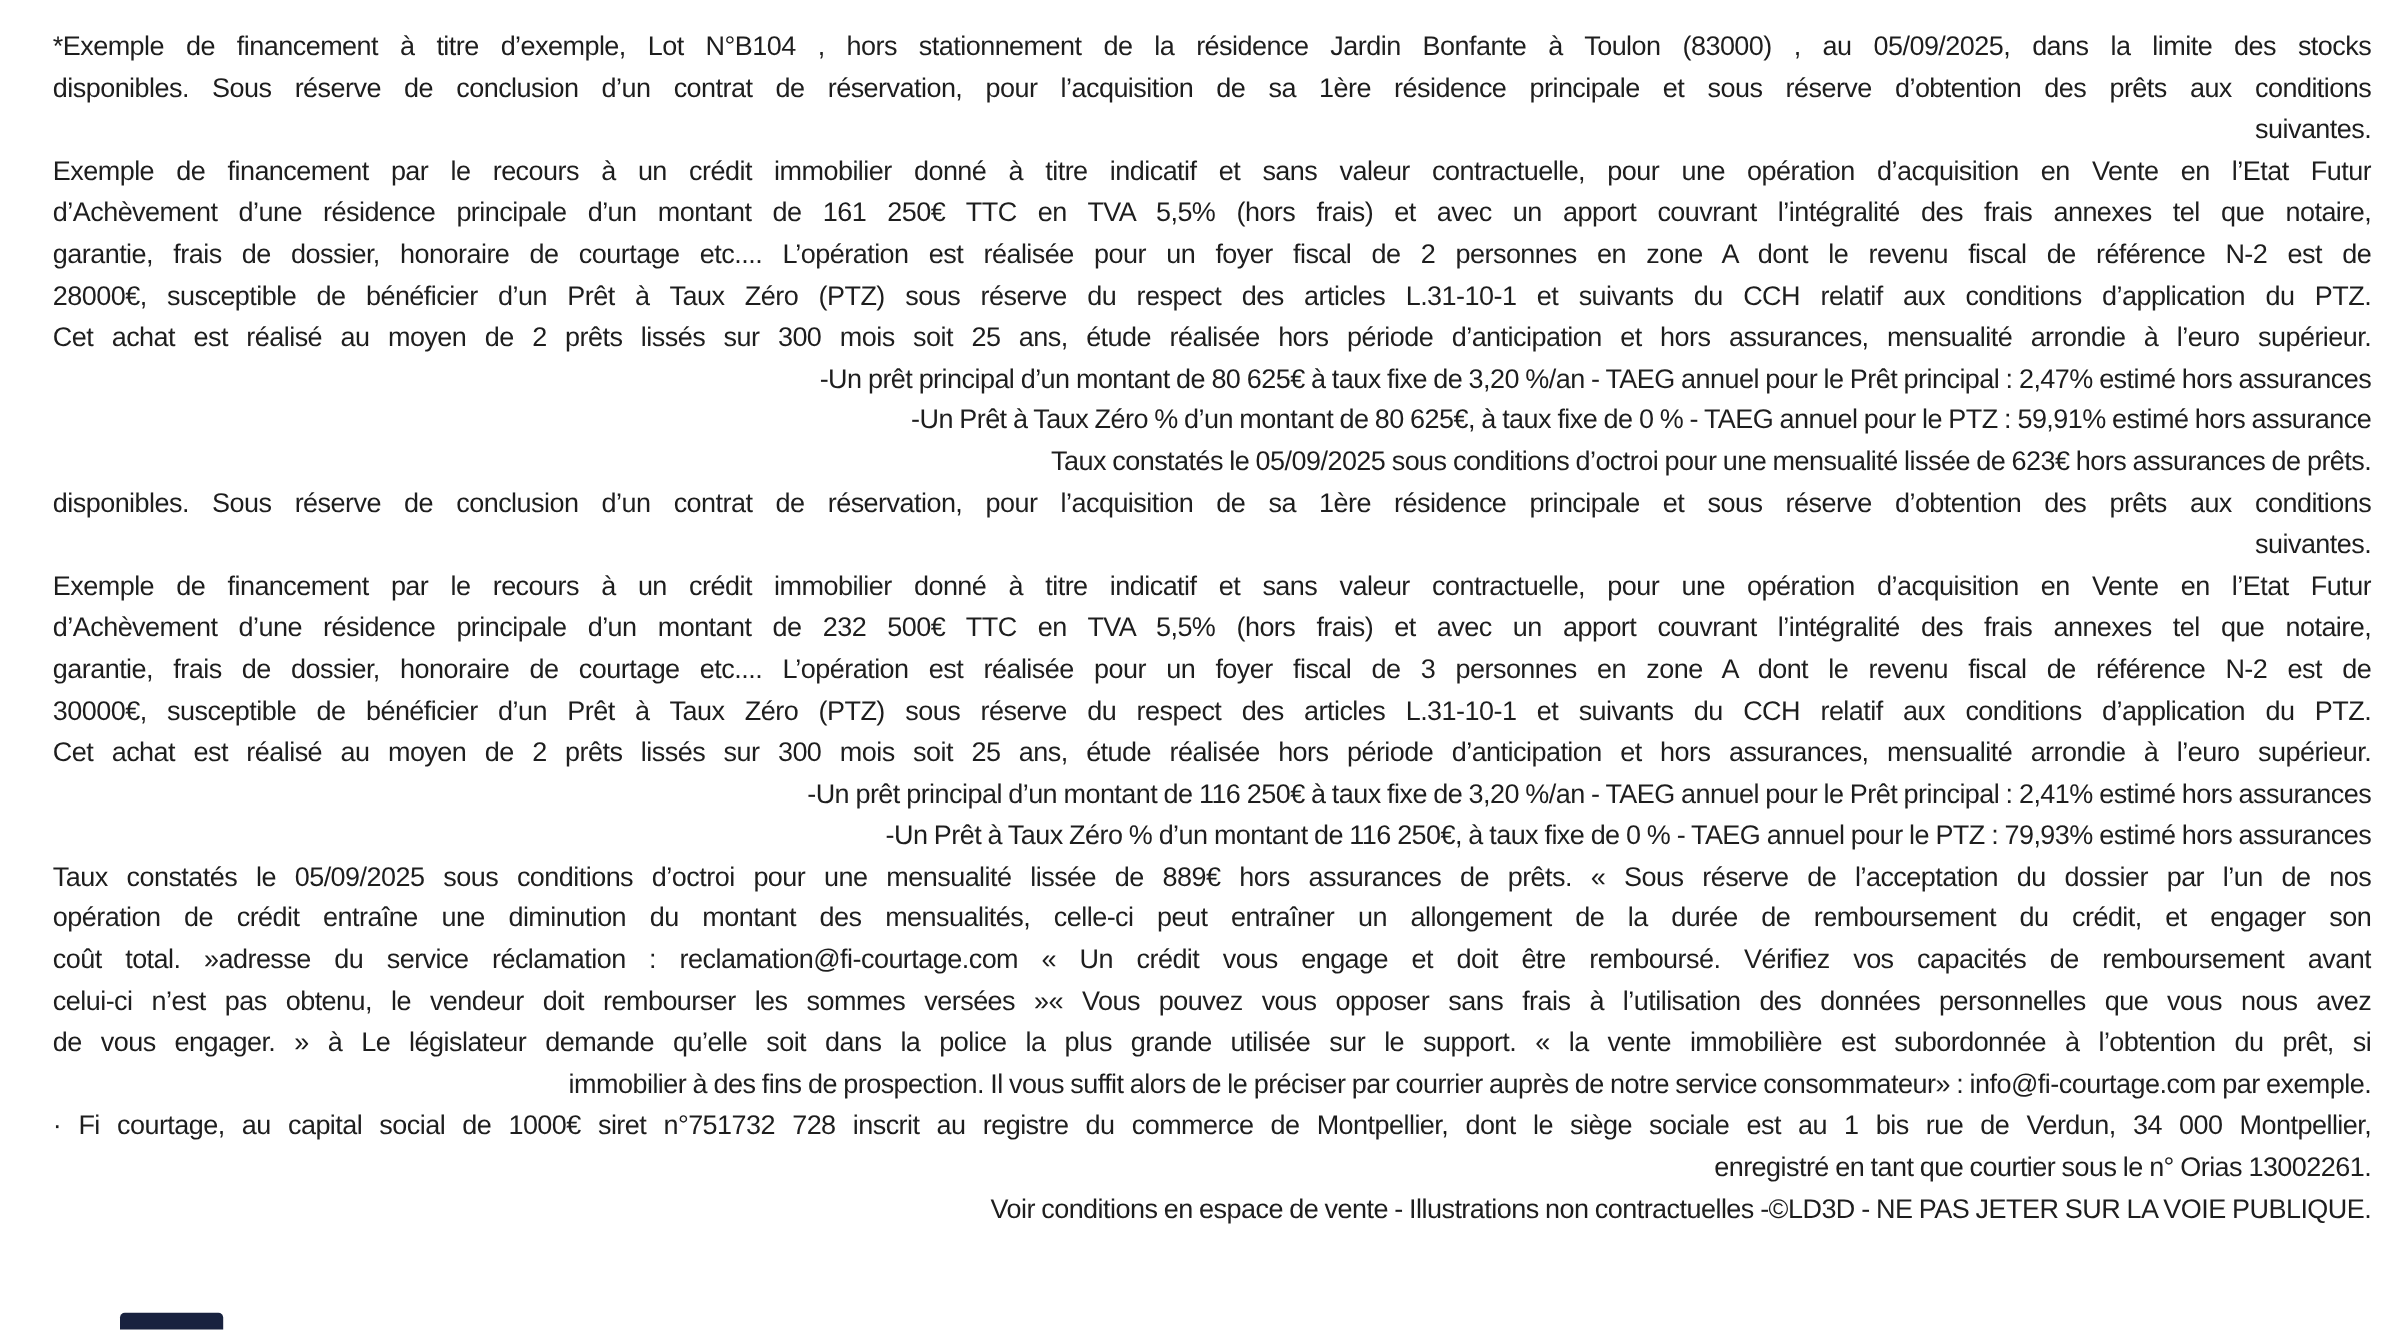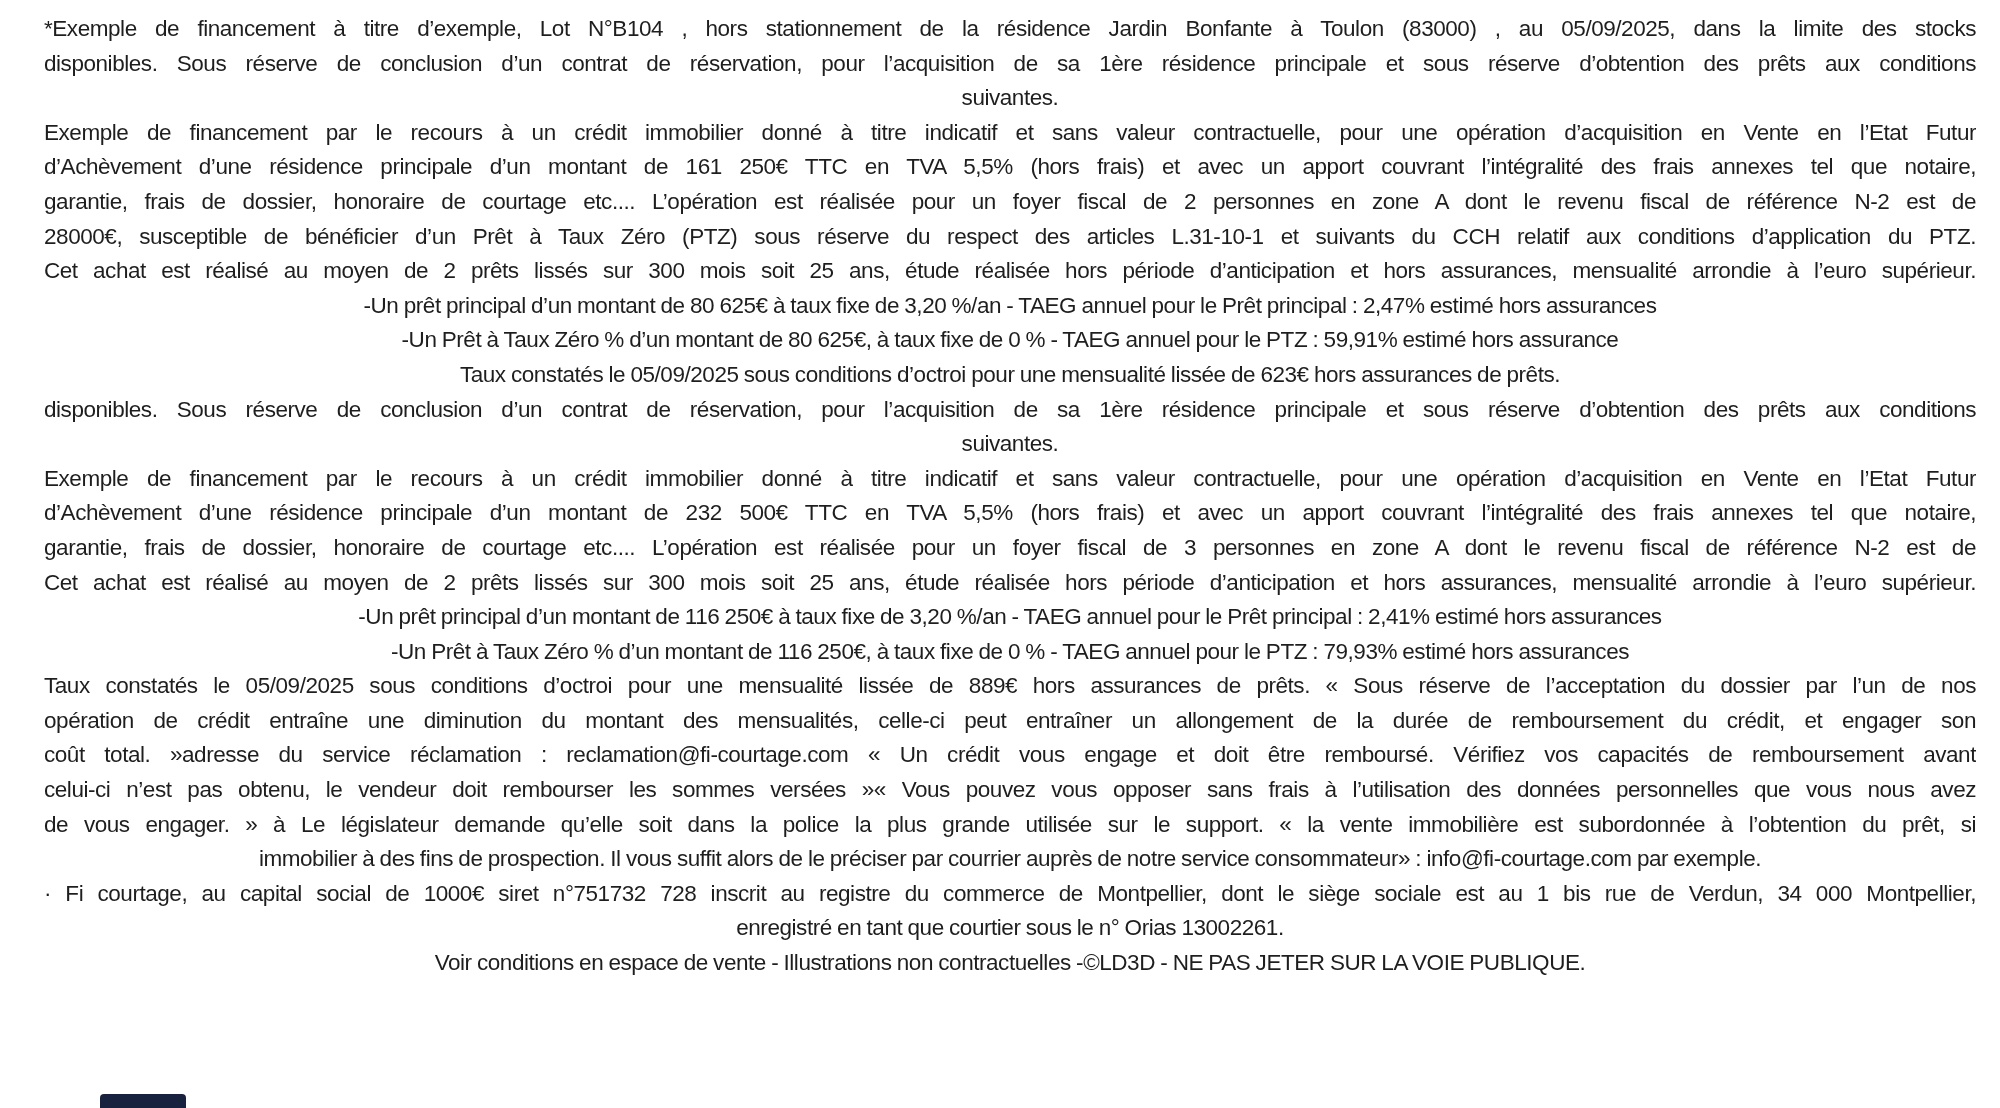--- a/index.html
+++ b/index.html
@@ -10,34 +10,34 @@
   body {
     width: 2000px;
     height: 1108px;
     overflow: hidden;
     position: relative;
     font-family: "Liberation Sans", "DejaVu Sans", sans-serif;
   }
   .doc {
     position: absolute;
     left: 44px;
-    top: 12px;
+    top: 22px;
     width: 1932px;
     color: #1e1e1e;
     font-size: 22.5px;
     line-height: 34.6px;
     letter-spacing: -0.45px;
     word-spacing: -0.5px;
     -webkit-font-smoothing: antialiased;
   }
   .line {
     white-space: nowrap;
     height: 34.6px;
     overflow: hidden;
-    text-align: center;
+    text-align: right;
   }
   .line.j {
     white-space: normal;
     text-align: justify;
     text-align-last: justify;
   }
   .footer-mark {
     position: absolute;
     left: 100px;
     top: 1094px;
@@ -59,20 +59,21 @@
     <div class="line j">28000€, susceptible de bénéficier d’un Prêt à Taux Zéro (PTZ) sous réserve du respect des articles L.31-10-1 et suivants du CCH relatif aux conditions d’application du PTZ.</div>
     <div class="line j">Cet achat est réalisé au moyen de 2 prêts lissés sur 300 mois soit 25 ans, étude réalisée hors période d’anticipation et hors assurances, mensualité arrondie à l’euro supérieur.</div>
     <div class="line">-Un prêt principal d’un montant de 80 625€ à taux fixe de 3,20 %/an - TAEG annuel pour le Prêt principal : 2,47% estimé hors assurances</div>
     <div class="line">-Un Prêt à Taux Zéro % d’un montant de 80 625€, à taux fixe de 0 %  - TAEG annuel pour le PTZ : 59,91% estimé hors assurance</div>
     <div class="line">Taux constatés le 05/09/2025 sous conditions d’octroi pour une mensualité lissée de 623€ hors assurances de prêts.</div>
     <div class="line j">disponibles. Sous réserve de conclusion d’un contrat de réservation, pour l’acquisition de sa 1ère résidence principale et sous réserve d’obtention des prêts aux conditions</div>
     <div class="line">suivantes.</div>
     <div class="line j">Exemple de financement par le recours à un crédit immobilier donné à titre indicatif et sans valeur contractuelle, pour une opération d’acquisition en Vente en l’Etat Futur</div>
     <div class="line j">d’Achèvement d’une résidence principale d’un montant de 232 500€ TTC en TVA 5,5% (hors frais) et avec un apport couvrant l’intégralité des frais annexes tel que notaire,</div>
     <div class="line j">garantie, frais de dossier, honoraire de courtage etc.... L’opération est réalisée pour un foyer fiscal de 3 personnes en zone A dont le revenu fiscal de référence N-2 est de</div>
+    <div class="line j">30000€, susceptible de bénéficier d’un Prêt à Taux Zéro (PTZ) sous réserve du respect des articles L.31-10-1 et suivants du CCH relatif aux conditions d’application du PTZ.</div>
     <div class="line j">Cet achat est réalisé au moyen de 2 prêts lissés sur 300 mois soit 25 ans, étude réalisée hors période d’anticipation et hors assurances, mensualité arrondie à l’euro supérieur.</div>
     <div class="line">-Un prêt principal d’un montant de 116 250€ à taux fixe de 3,20 %/an - TAEG annuel pour le Prêt principal : 2,41% estimé hors assurances</div>
     <div class="line">-Un Prêt à Taux Zéro % d’un montant de 116 250€, à taux fixe de 0 %  - TAEG annuel pour le PTZ : 79,93% estimé hors assurances</div>
     <div class="line j">Taux constatés le 05/09/2025 sous conditions d’octroi pour une mensualité lissée de 889€ hors assurances de prêts. « Sous réserve de l’acceptation du dossier par l’un de nos</div>
     <div class="line j">opération de crédit entraîne une diminution du montant des mensualités, celle-ci peut entraîner un allongement de la durée de remboursement du crédit, et engager son</div>
     <div class="line j">coût total. »adresse du service réclamation : reclamation@fi-courtage.com « Un crédit vous engage et doit être remboursé. Vérifiez vos capacités de remboursement avant</div>
     <div class="line j">celui-ci n’est pas obtenu, le vendeur doit rembourser les sommes versées »« Vous pouvez vous opposer sans frais à l’utilisation des données personnelles que vous nous avez</div>
     <div class="line j">de vous engager. » à Le législateur demande qu’elle soit dans la police la plus grande utilisée sur le support. « la vente immobilière est subordonnée à l’obtention du prêt, si</div>
     <div class="line">immobilier à des fins de prospection. Il vous suffit alors de le préciser par courrier auprès de notre service consommateur» : info@fi-courtage.com par exemple.</div>
     <div class="line j">· Fi courtage, au capital social de 1000€ siret  n°751732 728 inscrit au registre du commerce de Montpellier, dont le siège sociale est au 1 bis rue de Verdun, 34 000 Montpellier,</div>

